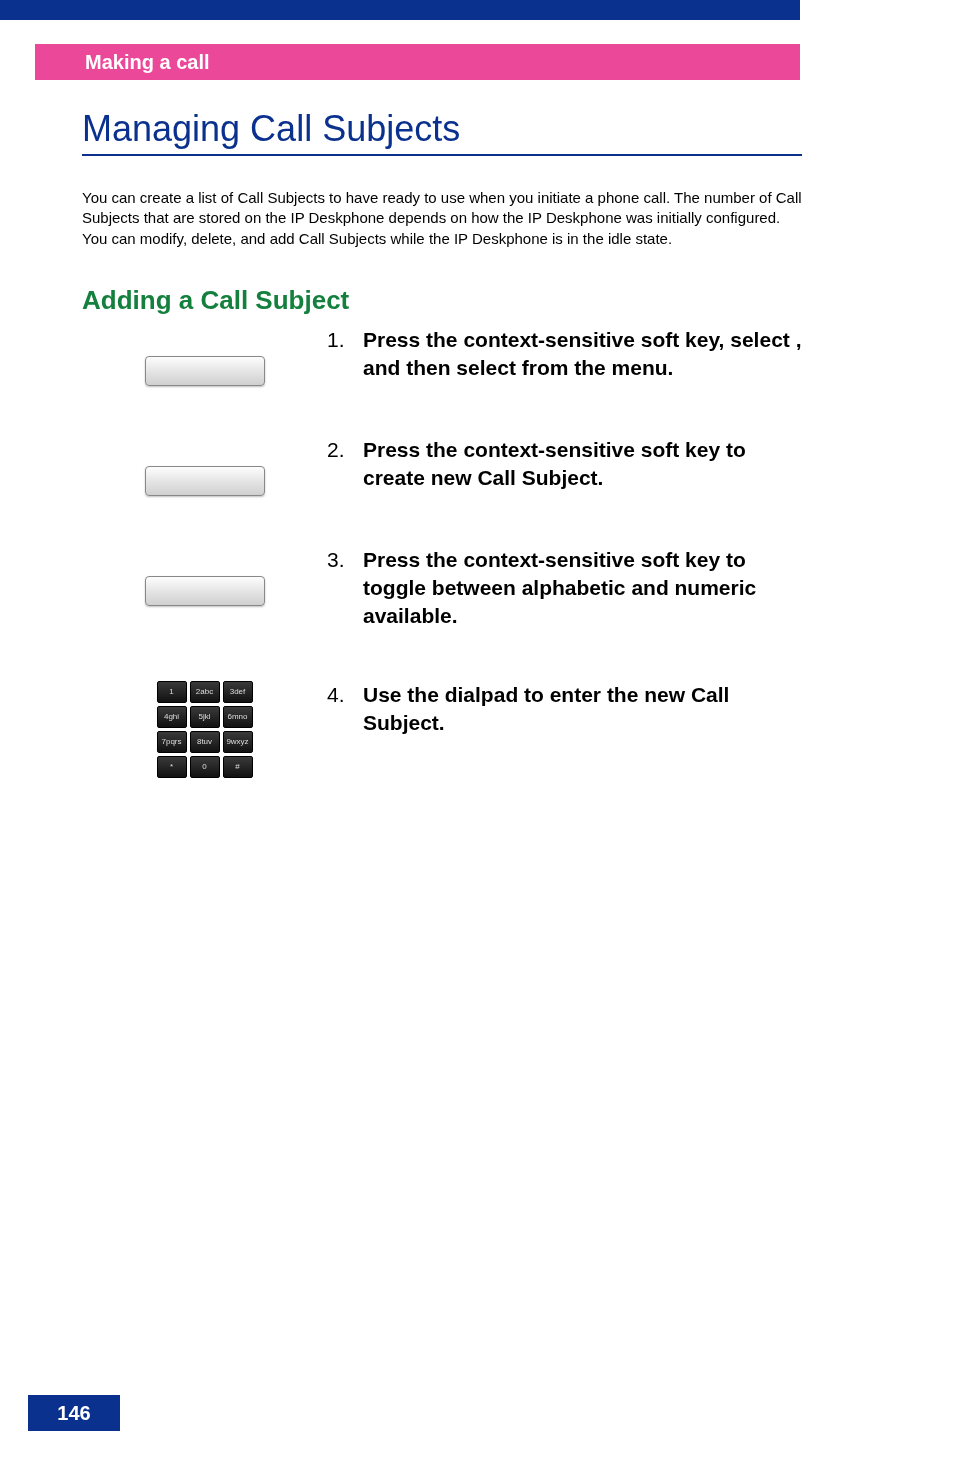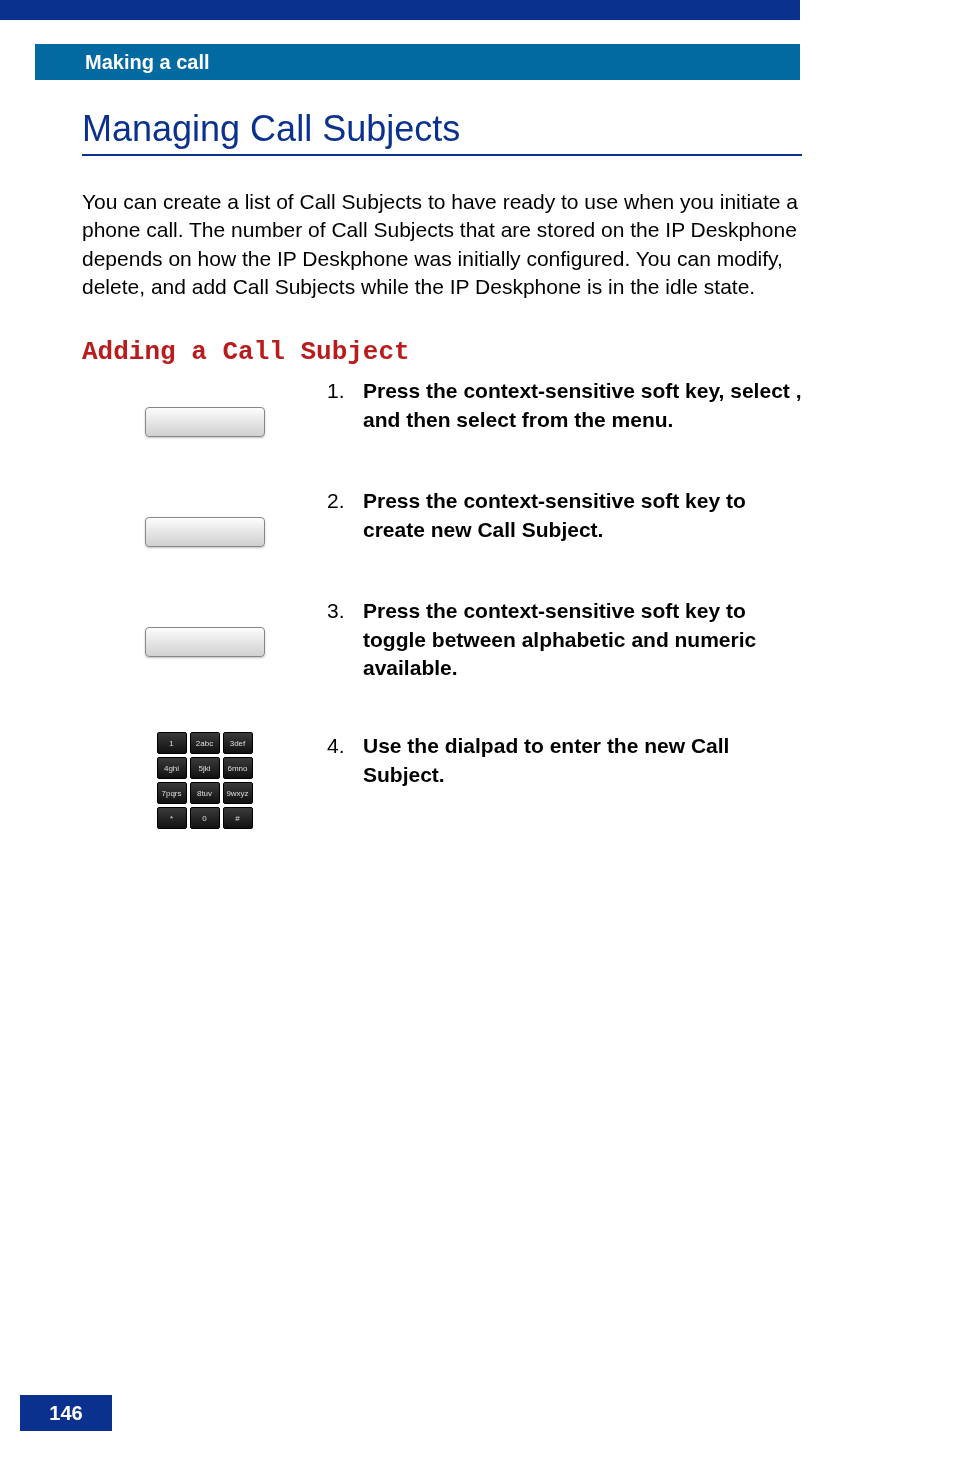--- a/index.html
+++ b/index.html
@@ -1,23 +1,23 @@
 <!DOCTYPE html>
 <html><head>
 <meta charset="utf-8">
 <style>
   * { box-sizing: border-box; margin: 0; padding: 0; }
   html, body { width: 954px; height: 1475px; background: #fff; font-family: Arial, Helvetica, sans-serif; color: #000; }
   .page { position: relative; width: 954px; height: 1475px; }
   .top-band { position: absolute; left: 0; top: 0; width: 800px; height: 20px; background: #0b318f; }
-  .section-bar { position: absolute; left: 35px; top: 44px; width: 765px; height: 36px; background: #0369a1; color: #fff; font-weight: bold; font-size: 20px; padding-left: 50px; display: flex; align-items: center; }
+  .section-bar { position: absolute; left: 35px; top: 44px; width: 765px; height: 36px; background: #ec4899; color: #fff; font-weight: bold; font-size: 20px; padding-left: 50px; display: flex; align-items: center; }
   .content { position: absolute; left: 82px; top: 108px; width: 720px; }
   h1 { color: #0b318f; font-size: 36px; font-weight: normal; border-bottom: 2px solid #0b318f; padding-bottom: 4px; margin-bottom: 32px; }
-  .intro { font-size: 21px; line-height: 1.35; margin-bottom: 36px; }
-  h2 { color: #b91c1c; font-size: 26px; font-weight: bold; margin-bottom: 10px; font-family: Liberation Mono, monospace; }
+  .intro { font-size: 15px; line-height: 1.35; margin-bottom: 36px; }
+  h2 { color: #15803d; font-size: 26px; font-weight: bold; margin-bottom: 10px; }
   .sub-intro { font-size: 21px; line-height: 1.35; margin-bottom: 70px; }
   .steps { width: 100%; }
   .step-row { display: flex; align-items: flex-start; margin-bottom: 50px; }
   .step-icon { width: 245px; flex: 0 0 245px; display: flex; justify-content: center; padding-top: 30px; }
   .softkey {
     width: 120px; height: 30px;
     border: 1px solid #888; border-radius: 4px;
     background: linear-gradient(to bottom, #fdfdfd 0%, #e3e3e3 55%, #d0d0d0 100%);
     box-shadow: 0 1px 2px rgba(0,0,0,0.25);
   }
@@ -26,21 +26,21 @@
     background: linear-gradient(to bottom, #3a3a3a, #111);
     border: 1px solid #000; border-radius: 2px;
     color: #ddd; font-size: 8px; display: flex; align-items: center; justify-content: center;
     font-family: Arial, sans-serif;
   }
   .step-text { flex: 1; display: flex; font-size: 21px; line-height: 1.35; }
   .step-num { width: 36px; flex: 0 0 36px; }
   .step-body { flex: 1; font-weight: bold; }
   .note-block { margin-top: 14px; }
   .note-body { padding-left: 0; }
-  .footer { position: absolute; left: 20px; bottom: 44px; width: 92px; height: 36px; background: #0b318f; color: #fff; font-weight: bold; font-size: 20px; display: flex; align-items: center; justify-content: center; }
+  .footer { position: absolute; left: 28px; bottom: 44px; width: 92px; height: 36px; background: #0b318f; color: #fff; font-weight: bold; font-size: 20px; display: flex; align-items: center; justify-content: center; }
 </style>
 </head>
 <body>
 
 <div class="page">
   <div class="top-band"></div>
   <div class="section-bar">
     <span>Making a call</span>
   </div>
 

